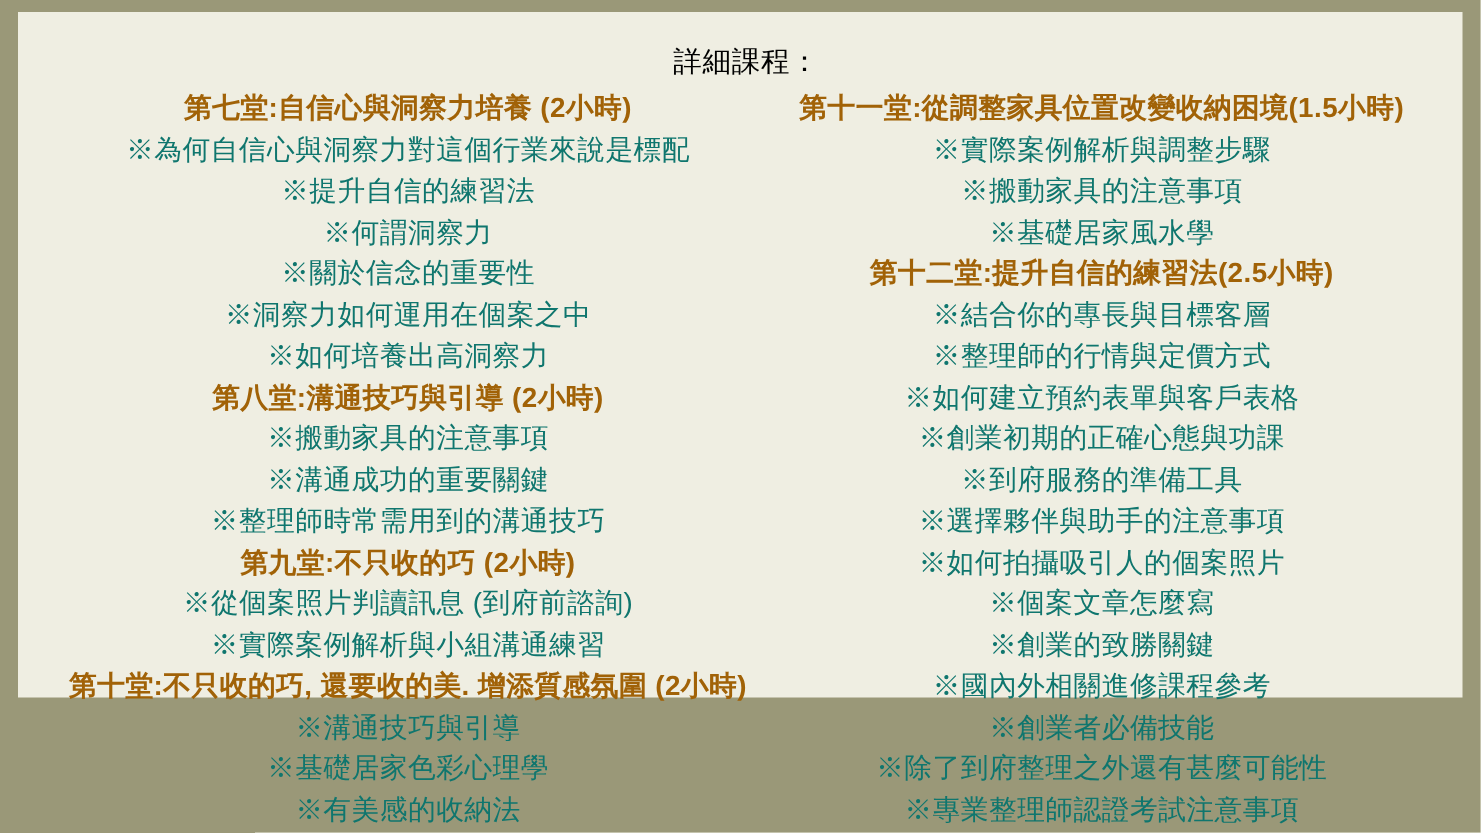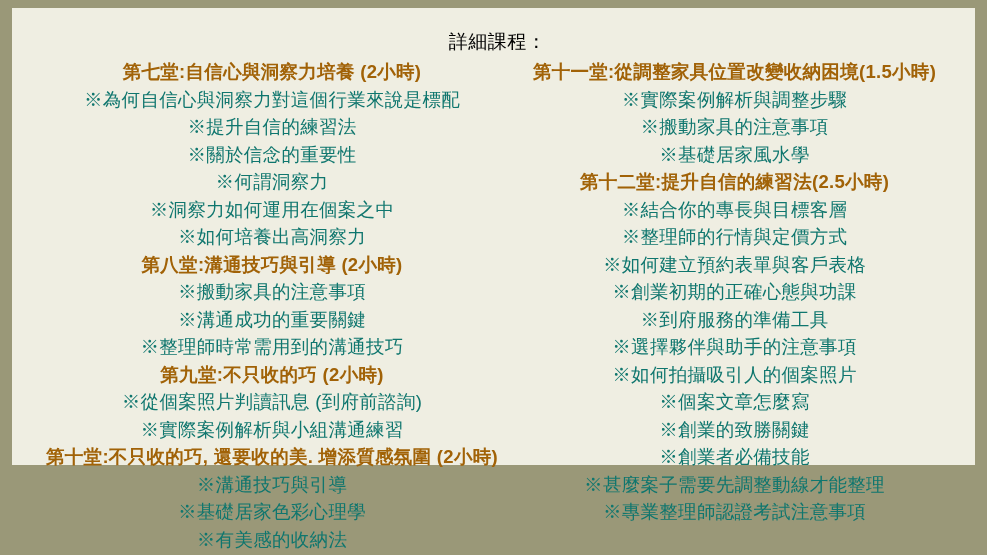--- a/index.html
+++ b/index.html
@@ -57,22 +57,22 @@
 </head>
 <body>
 
 <div class="slide">
   <div class="heading">詳細課程：</div>
   <div class="columns">
     <div class="col left">
         <div class="line title">第七堂:自信心與洞察力培養 (2小時)</div>
         <div class="line">※為何自信心與洞察力對這個行業來說是標配</div>
         <div class="line">※提升自信的練習法</div>
+        <div class="line">※何謂洞察力</div>
         <div class="line">※關於信念的重要性</div>
-        <div class="line">※何謂洞察力</div>
         <div class="line">※洞察力如何運用在個案之中</div>
         <div class="line">※如何培養出高洞察力</div>
         <div class="line title">第八堂:溝通技巧與引導 (2小時)</div>
         <div class="line">※搬動家具的注意事項</div>
         <div class="line">※溝通成功的重要關鍵</div>
         <div class="line">※整理師時常需用到的溝通技巧</div>
         <div class="line title">第九堂:不只收的巧 (2小時)</div>
         <div class="line">※從個案照片判讀訊息 (到府前諮詢)</div>
         <div class="line">※實際案例解析與小組溝通練習</div>
         <div class="line title">第十堂:不只收的巧, 還要收的美. 增添質感氛圍 (2小時)</div>
@@ -88,18 +88,19 @@
         <div class="line title">第十二堂:提升自信的練習法(2.5小時)</div>
         <div class="line">※結合你的專長與目標客層</div>
         <div class="line">※整理師的行情與定價方式</div>
         <div class="line">※如何建立預約表單與客戶表格</div>
         <div class="line">※創業初期的正確心態與功課</div>
         <div class="line">※到府服務的準備工具</div>
         <div class="line">※選擇夥伴與助手的注意事項</div>
         <div class="line">※如何拍攝吸引人的個案照片</div>
         <div class="line">※個案文章怎麼寫</div>
         <div class="line">※創業的致勝關鍵</div>
+        <div class="line">※國內外相關進修課程參考</div>
         <div class="line">※創業者必備技能</div>
-        <div class="line">※甚麼案子需要先調整動線才能整理</div>
+        <div class="line">※除了到府整理之外還有甚麼可能性</div>
         <div class="line">※專業整理師認證考試注意事項</div>
       </div>
   </div>
 </div>
 
 </body></html>

